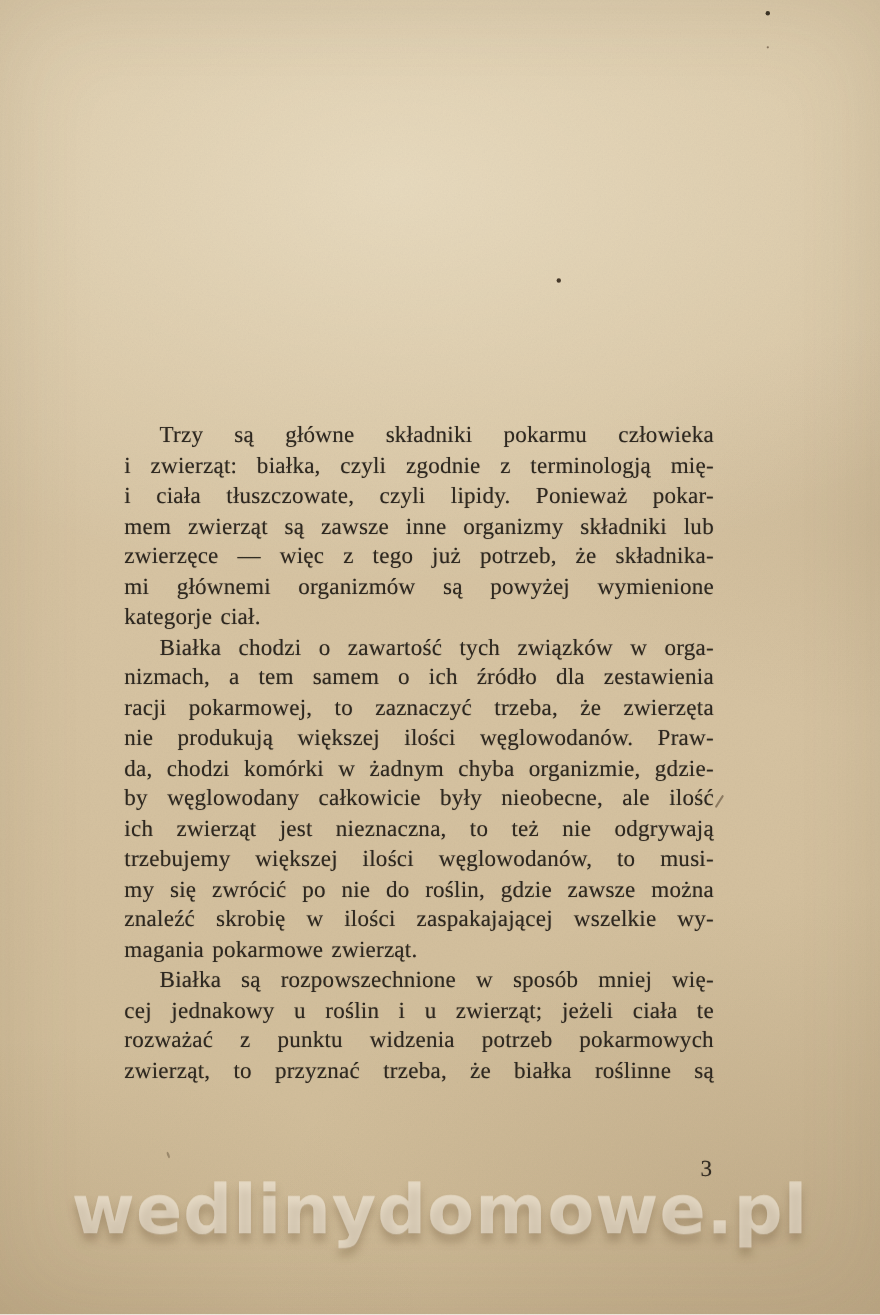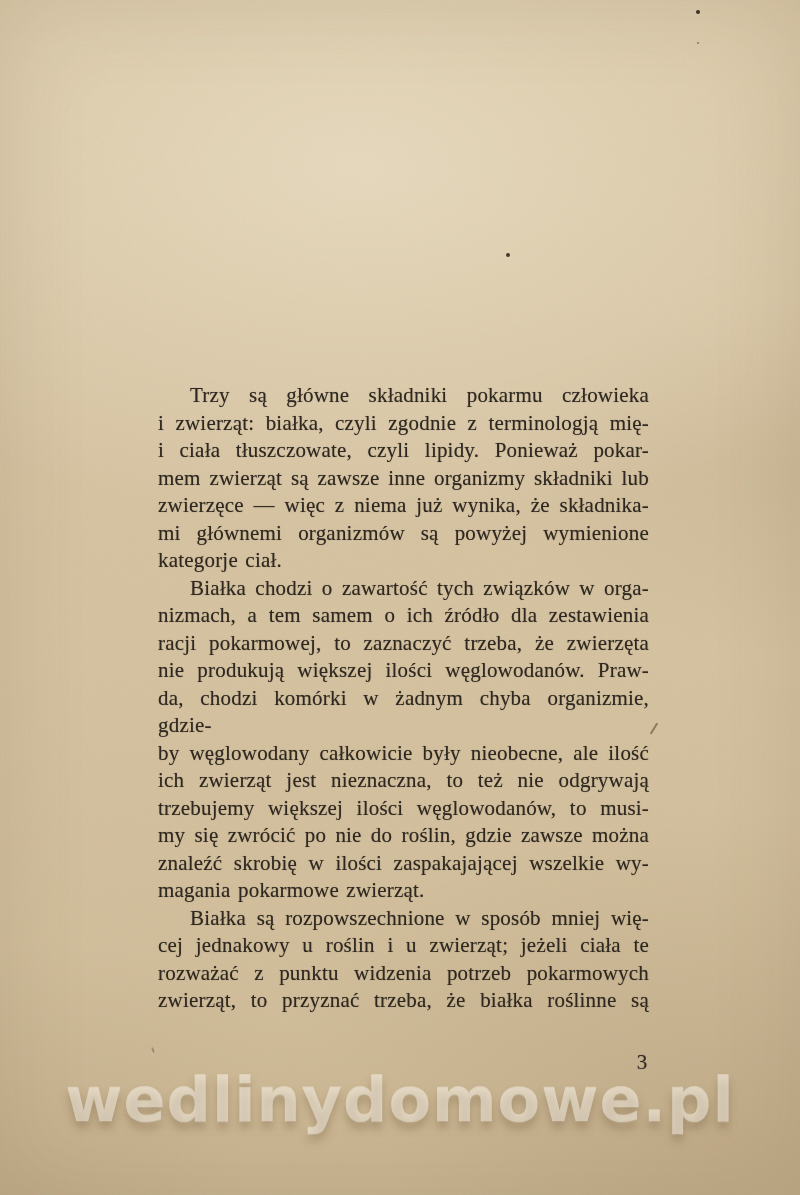--- a/index.html
+++ b/index.html
@@ -51,21 +51,20 @@
     color: #2e2820;
     letter-spacing: 0.2px;
     word-spacing: 2px;
     text-shadow: 0 0 1px rgba(46,40,32,0.45);
   }
   .para { margin: 0; }
   .line {
     text-align: justify;
     text-align-last: justify;
     white-space: normal;
-    margin-left: 45px;
   }
   .line.indent { text-indent: 32px; }
   .line.lastline { text-align-last: left; }
   .page-number {
     position: absolute;
     left: 628px;
     top: 1050px;
     width: 28px;
     text-align: center;
     font-family: "Liberation Serif", serif;
@@ -118,21 +117,21 @@
     <rect width="100%" height="100%" filter="url(#paperNoise)" opacity="0.06"></rect>
   </svg>
 
   <main class="text-block">
 
     <div class="para">
       <div class="line indent">Trzy są główne składniki pokarmu człowieka</div>
       <div class="line">i zwierząt: białka, czyli zgodnie z terminologją mię-</div>
       <div class="line">i ciała tłuszczowate, czyli lipidy. Ponieważ pokar-</div>
       <div class="line">mem zwierząt są zawsze inne organizmy składniki lub</div>
-      <div class="line">zwierzęce — więc z niema już wynika, że składnika-</div>
+      <div class="line">zwierzęce — więc z tego już potrzeb, że składnika-</div>
       <div class="line">mi głównemi organizmów są powyżej wymienione</div>
       <div class="line lastline">kategorje ciał.</div>
     </div>
 
     <div class="para">
       <div class="line indent">Białka chodzi o zawartość tych związków w orga-</div>
       <div class="line">nizmach, a tem samem o ich źródło dla zestawienia</div>
       <div class="line">racji pokarmowej, to zaznaczyć trzeba, że zwierzęta</div>
       <div class="line">nie produkują większej ilości węglowodanów. Praw-</div>
       <div class="line">da, chodzi komórki w żadnym chyba organizmie, gdzie-</div>

